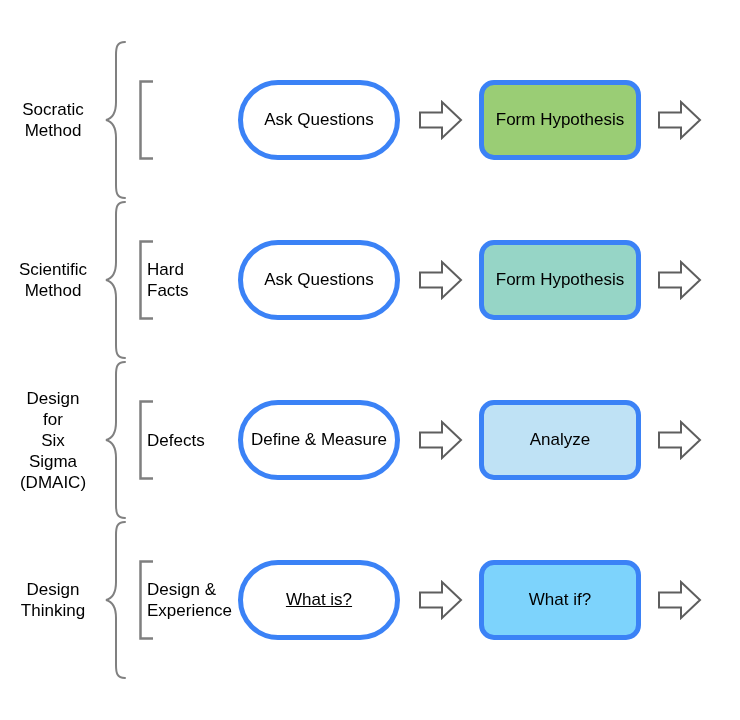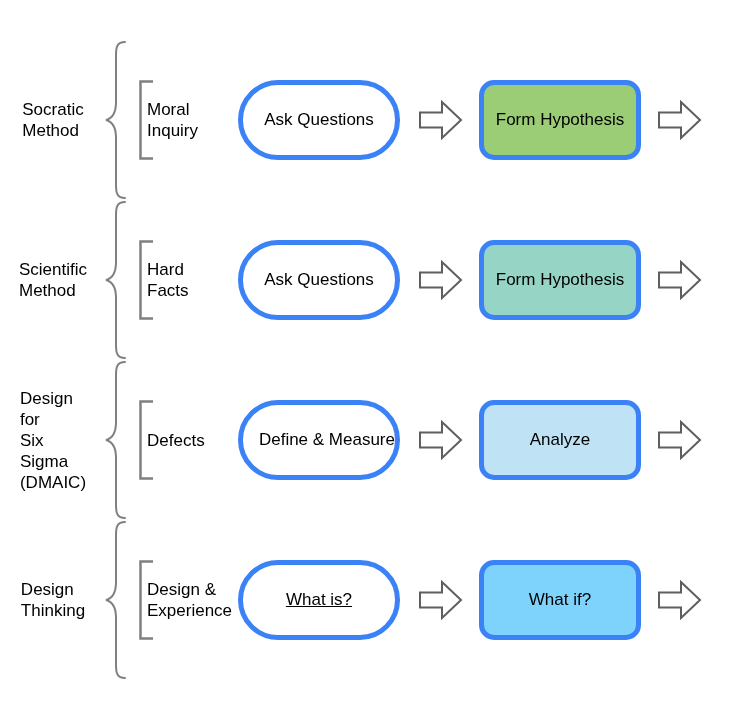--- a/index.html
+++ b/index.html
@@ -13,21 +13,21 @@
   }
   .row{position:absolute;left:0;width:740px;height:160px;}
   .row.r0{top:40px}
   .row.r1{top:200px}
   .row.r2{top:360px}
   .row.r3{top:520px}
 
   .method-label{
     position:absolute;left:4px;top:0;width:98px;height:160px;
     display:flex;align-items:center;justify-content:center;
-    font-size:17px;line-height:21px;
+    text-align:center;font-size:17px;line-height:21px;
     white-space:pre-line;
   }
   .brace{position:absolute;left:103px;top:0;}
   .bracket{position:absolute;left:138px;top:40px;}
   .focus-label{
     position:absolute;left:147px;top:40px;width:104px;height:80px;
     display:flex;align-items:center;justify-content:flex-start;
     text-align:left;font-size:17px;line-height:21px;
     white-space:pre-line;
   }
@@ -50,22 +50,20 @@
 
   <div class="row r0">
     <div class="method-label">Socratic
 Method</div>
     <svg class="brace" width="24" height="160" viewBox="0 0 24 160">
       <path d="M22,2 C14,2 13,7 13,15 L13,62 C13,71 11,78 3,80 C11,82 13,89 13,98 L13,145 C13,153 14,158 22,158" fill="none" stroke="#808080" stroke-width="2" stroke-linecap="round"></path>
     </svg>
     <svg class="bracket" width="16" height="80" viewBox="0 0 16 80">
       <path d="M15,1.5 L2.5,1.5 L2.5,78.5 L15,78.5" fill="none" stroke="#7F7F7F" stroke-width="2.5"></path>
     </svg>
-    <div class="focus-label">Moral
-Inquiry</div>
     <div class="pill step1" style="background-color: rgb(255, 255, 255);">
       <span>Ask Questions</span>
     </div>
     <svg class="arrow a1" width="44" height="40" viewBox="0 0 44 40">
       <polygon points="1,12.5 23,12.5 23,2 42,20 23,38 23,27.5 1,27.5" fill="#ffffff" stroke="#5E5E5E" stroke-width="2"></polygon>
     </svg>
     <div class="pill step2" style="background-color: rgb(154, 205, 117);">
       <span>Form Hypothesis</span>
     </div>
     <svg class="arrow a2" width="44" height="40" viewBox="0 0 44 40">
@@ -104,21 +102,21 @@
 Six
 Sigma
 (DMAIC)</div>
     <svg class="brace" width="24" height="160" viewBox="0 0 24 160">
       <path d="M22,2 C14,2 13,7 13,15 L13,62 C13,71 11,78 3,80 C11,82 13,89 13,98 L13,145 C13,153 14,158 22,158" fill="none" stroke="#808080" stroke-width="2" stroke-linecap="round"></path>
     </svg>
     <svg class="bracket" width="16" height="80" viewBox="0 0 16 80">
       <path d="M15,1.5 L2.5,1.5 L2.5,78.5 L15,78.5" fill="none" stroke="#7F7F7F" stroke-width="2.5"></path>
     </svg>
     <div class="focus-label">Defects</div>
-    <div class="pill step1" style="background-color: rgb(255, 255, 255); justify-content: flex-end;">
+    <div class="pill step1" style="background-color: rgb(255, 255, 255);">
       <span>Define &amp; Measure</span>
     </div>
     <svg class="arrow a1" width="44" height="40" viewBox="0 0 44 40">
       <polygon points="1,12.5 23,12.5 23,2 42,20 23,38 23,27.5 1,27.5" fill="#ffffff" stroke="#5E5E5E" stroke-width="2"></polygon>
     </svg>
     <div class="pill step2" style="background-color: rgb(191, 226, 245);">
       <span>Analyze</span>
     </div>
     <svg class="arrow a2" width="44" height="40" viewBox="0 0 44 40">
       <polygon points="1,12.5 23,12.5 23,2 42,20 23,38 23,27.5 1,27.5" fill="#ffffff" stroke="#5E5E5E" stroke-width="2"></polygon>

